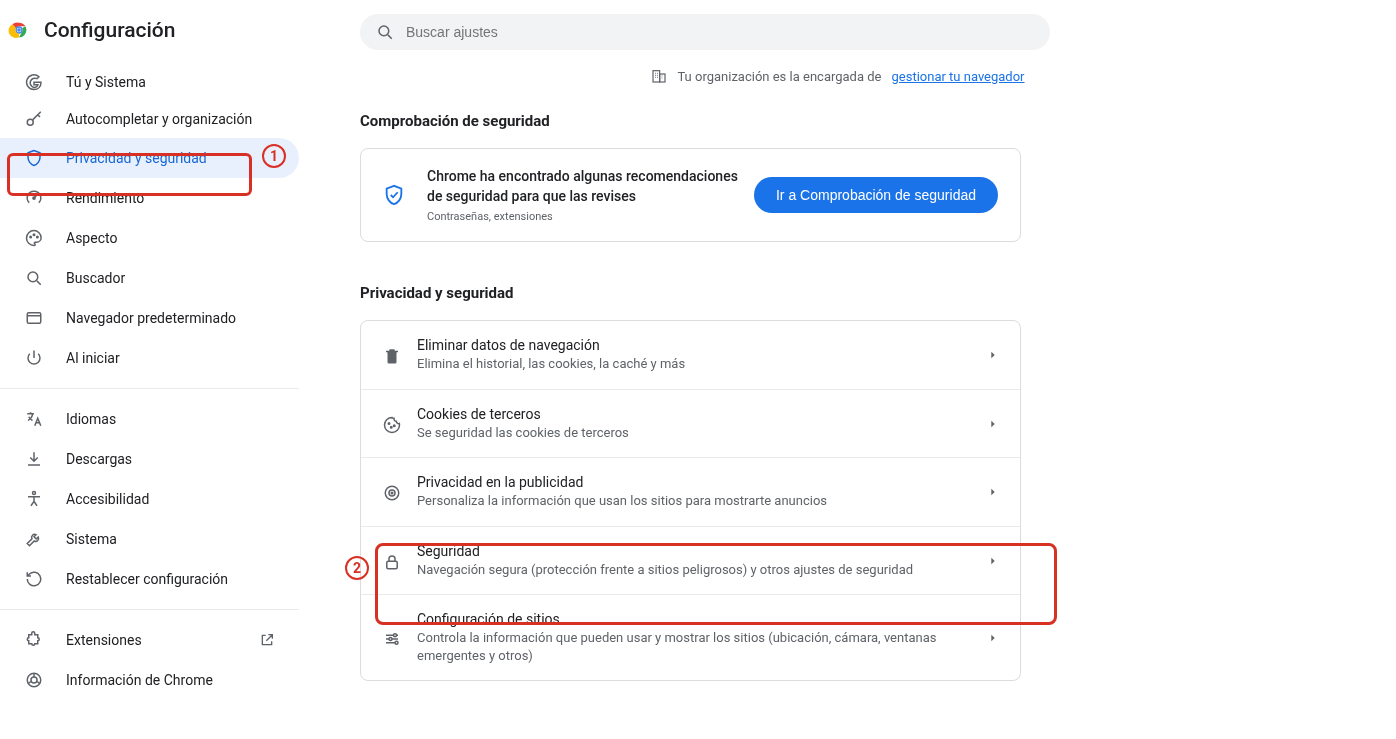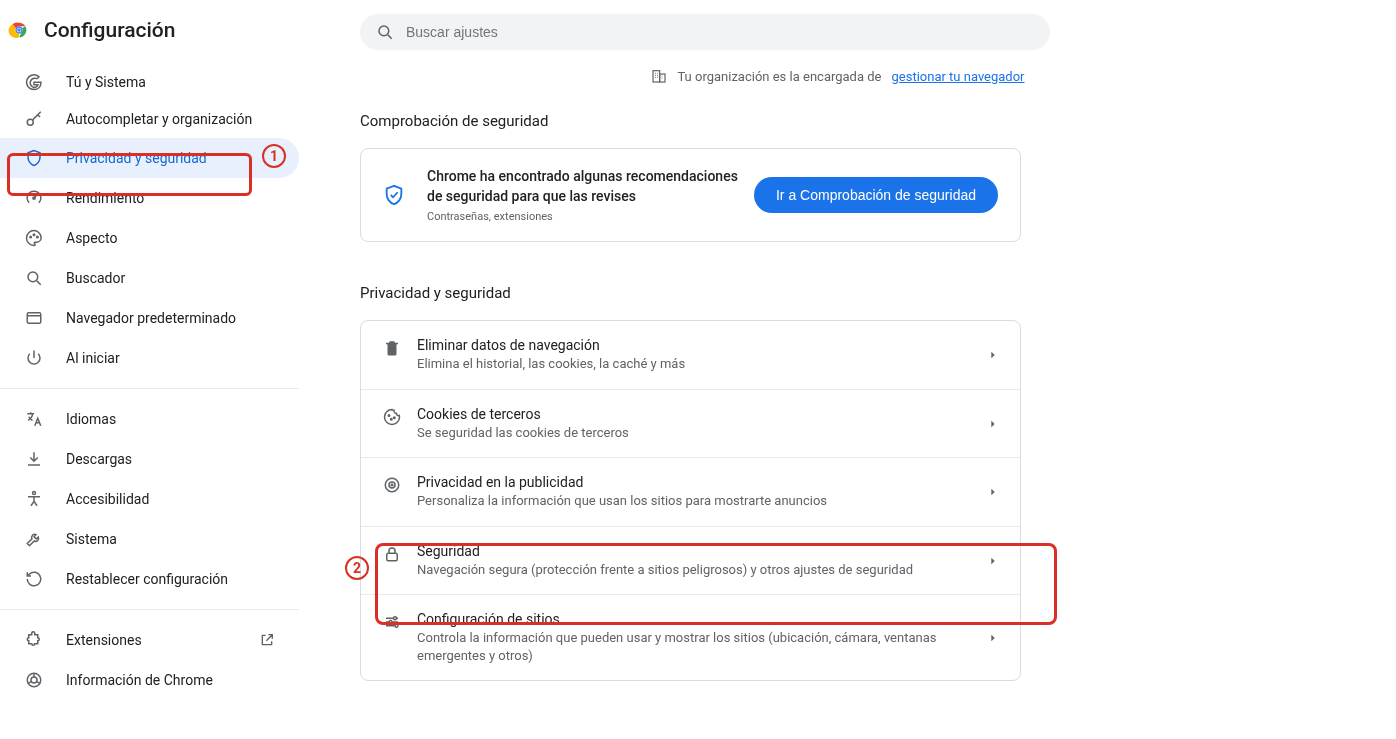--- a/index.html
+++ b/index.html
@@ -13,30 +13,30 @@
     .sb-item.active { color: #1967d2; background: #e8f0fe; border-radius: 0 20px 20px 0; }
     .sb-item .icon { width: 20px; display: flex; justify-content: center; }
     .sb-sep { border: 0; border-top: 1px solid #e8eaed; margin: 10px 0; }
     .sb-item .ext-icon { margin-left: auto; }
     .main { flex: 1; padding: 14px 80px 40px 60px; }
     .search { position: relative; width: 690px; margin-bottom: 18px; }
     .search input { width: 100%; height: 36px; border: 0; border-radius: 30px; background: #f1f3f4; padding: 0 20px 0 46px; font-size: 14px; color: #0f172a; outline: none; }
     .search .sicon { position: absolute; left: 16px; top: 9px; color: #5f6368; }
     .banner { display: flex; justify-content: center; align-items: center; gap: 10px; font-size: 13px; color: #5f6368; margin-bottom: 28px; }
     .banner a { color: #1a73e8; text-decoration: underline; }
-    .section-title { font-size: 15px; font-weight: 400; color: #202124; margin: 0 0 18px 0; width: 680px; }
+    .section-title { font-size: 15px; font-weight: 700; color: #202124; margin: 0 0 18px 0; width: 680px; }
     .card { width: 661px; border: 1px solid #dadce0; border-radius: 8px; background: #fff; }
     .safety-card { display: flex; align-items: center; padding: 18px 22px; }
     .safety-icon { margin-right: 22px; }
     .safety-text { flex: 1; }
     .safety-text .t1 { font-size: 14px; color: #202124; font-weight: 500; line-height: 1.4; max-width: 330px; }
     .safety-text .t2 { font-size: 11px; color: #5f6368; margin-top: 4px; }
     .primary-btn { background: #1a73e8; color: #fff; border: 0; border-radius: 20px; padding: 10px 22px; font-size: 14px; font-weight: 500; cursor: pointer; }
     .section-gap { height: 42px; }
-    .row { display: flex; align-items: flex-start; padding: 16px 22px; cursor: pointer; position: relative; }
+    .row { display: flex; align-items: center; padding: 16px 22px; cursor: pointer; position: relative; }
     .row + .row { border-top: 1px solid #e8eaed; }
     .row .ricon { width: 34px; padding-top: 2px; color: #5f6368; }
     .row .rbody { flex: 1; }
     .row .rtitle { font-size: 14px; color: #202124; }
     .row .rdesc { font-size: 13px; color: #5f6368; margin-top: 2px; line-height: 1.35; }
     .row .chev { align-self: center; color: #5f6368; }
     .hl-red { border: 3px solid #d93025; border-radius: 6px; position: absolute; pointer-events: none; }
     .hl-1 { left: 7px; top: 153px; width: 245px; height: 43px; }
     .hl-2 { left: 375px; top: 543px; width: 682px; height: 82px; border-radius: 8px; }
     .callout { position: absolute; width: 24px; height: 24px; border: 2px solid #d93025; border-radius: 50%; color: #d93025; font-weight: 700; font-size: 14px; display: flex; align-items: center; justify-content: center; }

